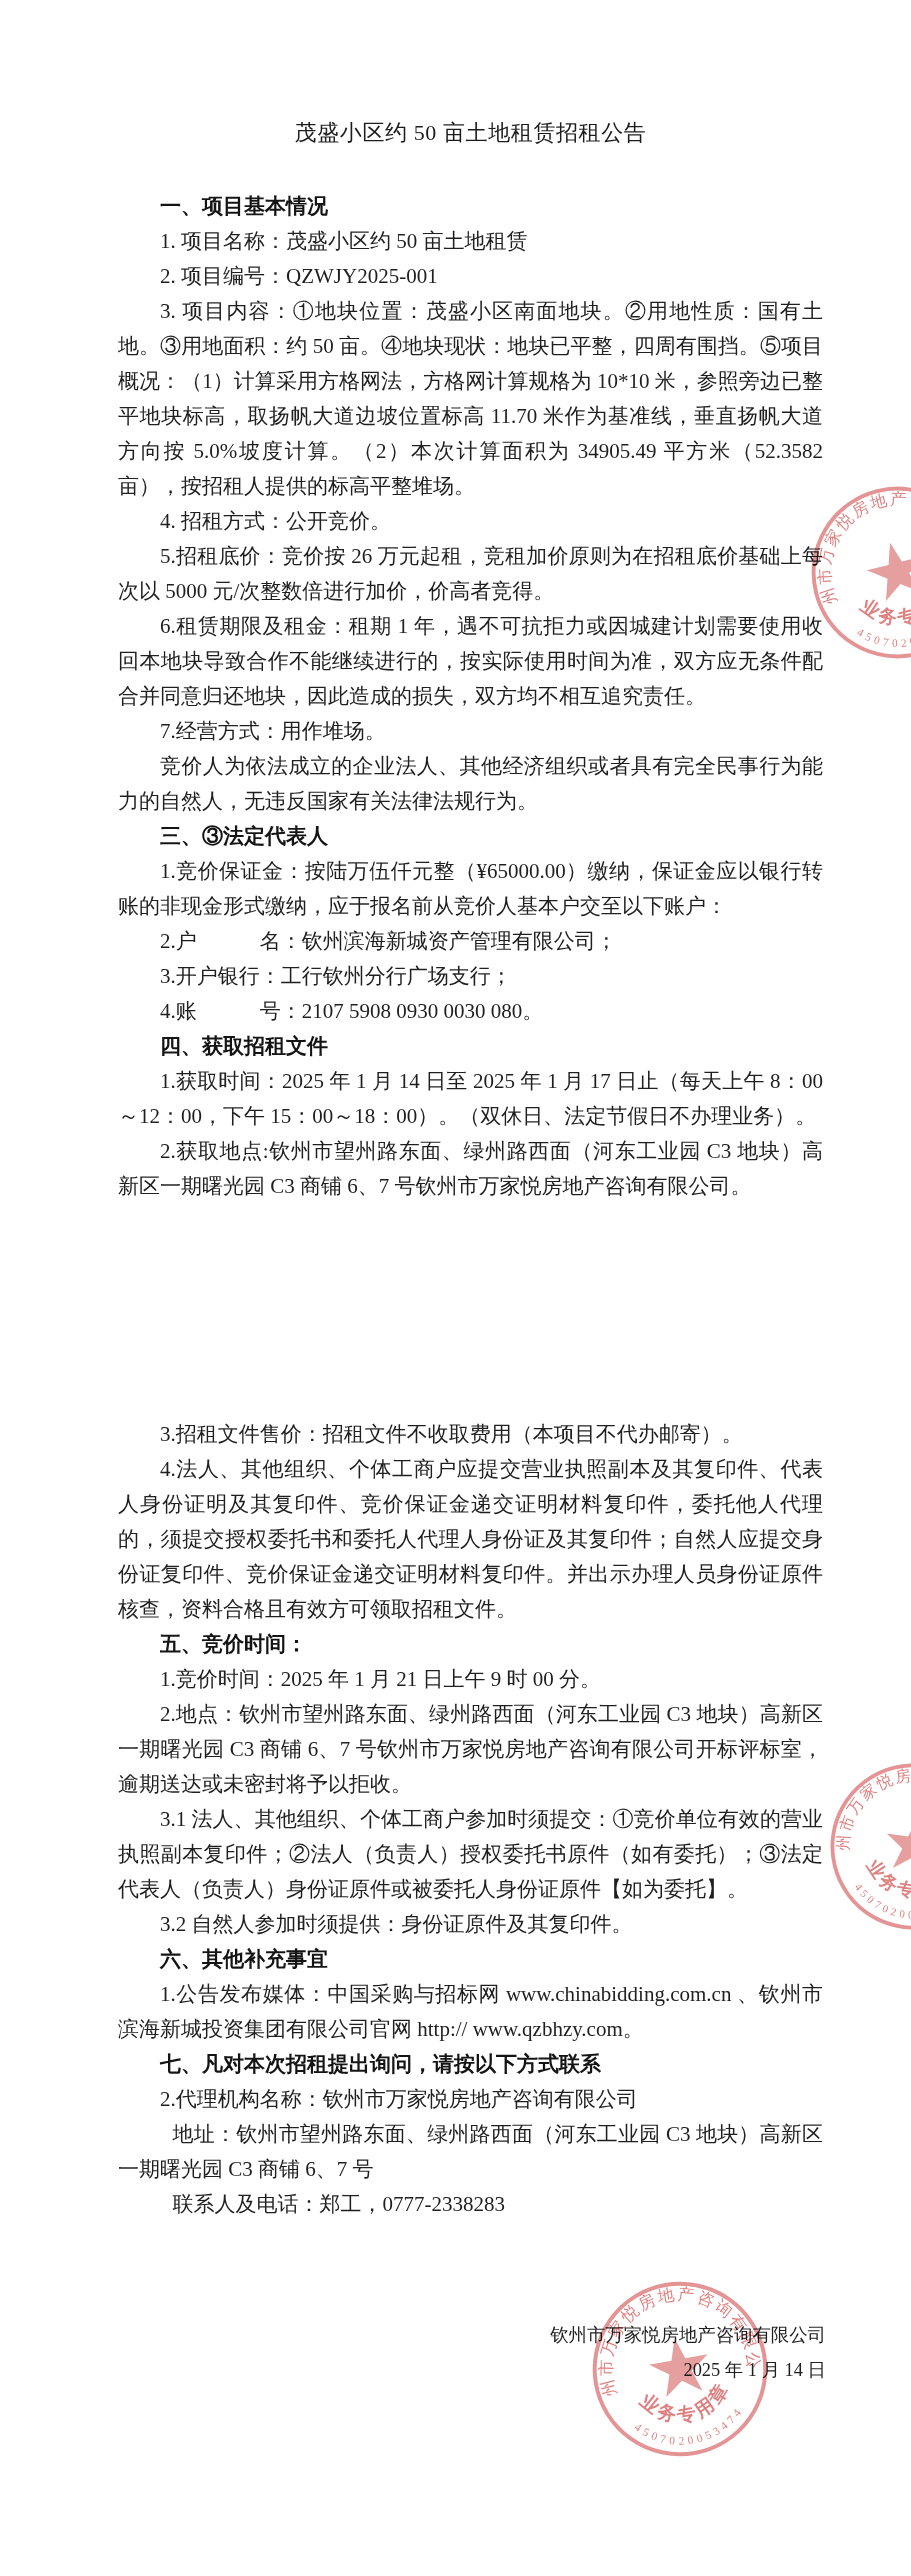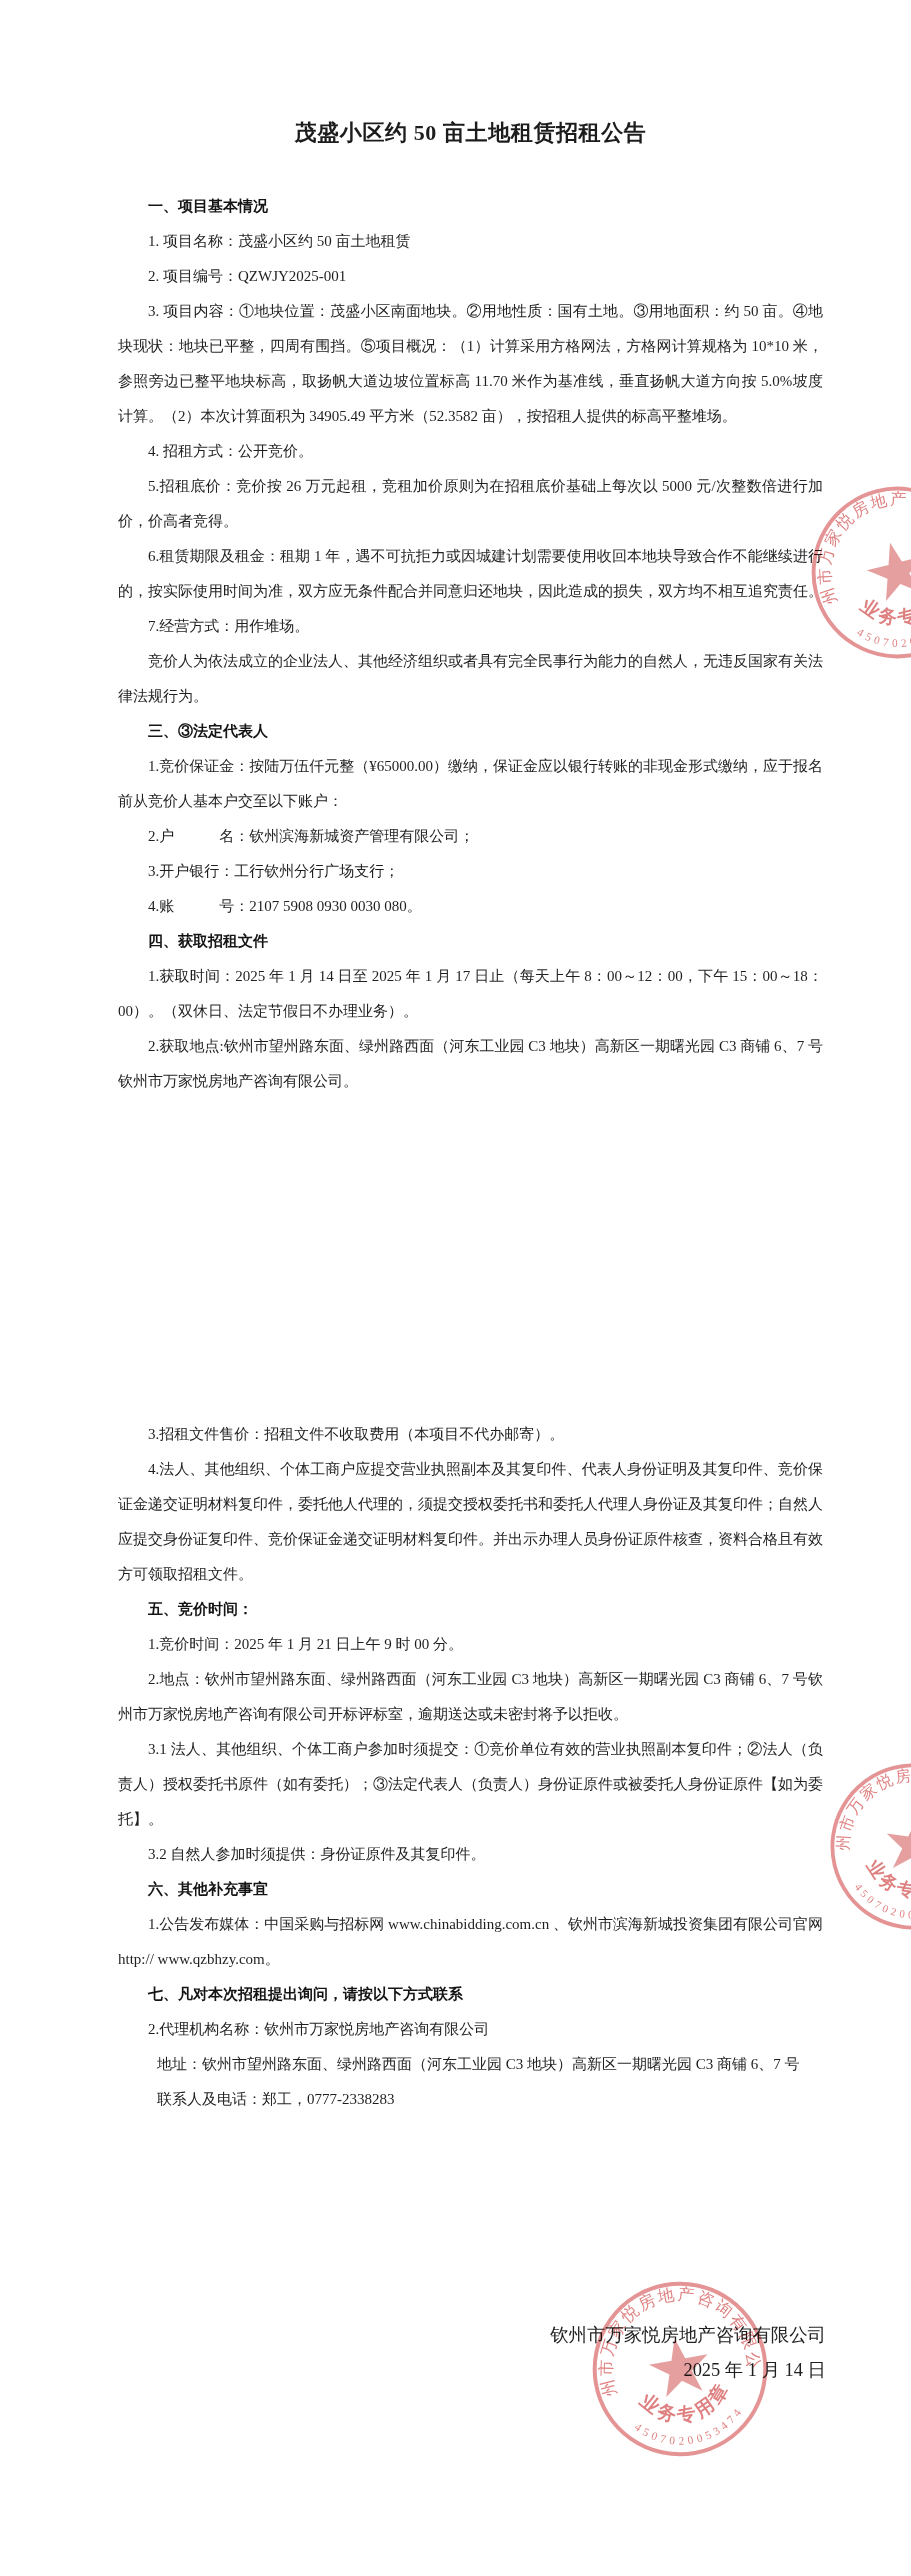--- a/index.html
+++ b/index.html
@@ -7,26 +7,26 @@
     position:relative;
     width:911px;height:2576px;
     background:#ffffff;
     overflow:hidden;
     font-family:"Liberation Serif","DejaVu Serif",serif;
     color:#1f1f1f;
   }
   .title{
     position:absolute;top:118px;left:118px;width:705px;
     margin:0;
-    font-size:22px;font-weight:700;letter-spacing:0.6px;
+    font-size:22px;font-weight:400;letter-spacing:0.6px;
     text-align:center;color:#1c1c1c;
   }
   .sheet{
     position:absolute;left:118px;width:705px;
-    font-size:15px;line-height:35px;
+    font-size:21px;line-height:35px;
     text-align:justify;
   }
   .sheet1{top:189px;}
   .sheet2{top:1417px;font-family:Liberation Serif, serif;}
   .sheet p{margin:0;text-indent:2em;}
   .sheet p.heading{font-weight:700;color:#141414;}
   .sheet p.sub{text-indent:2.6em;}
   .signature{
     position:absolute;top:2318px;right:85px;
     font-size:18.4px;line-height:35px;text-align:right;

